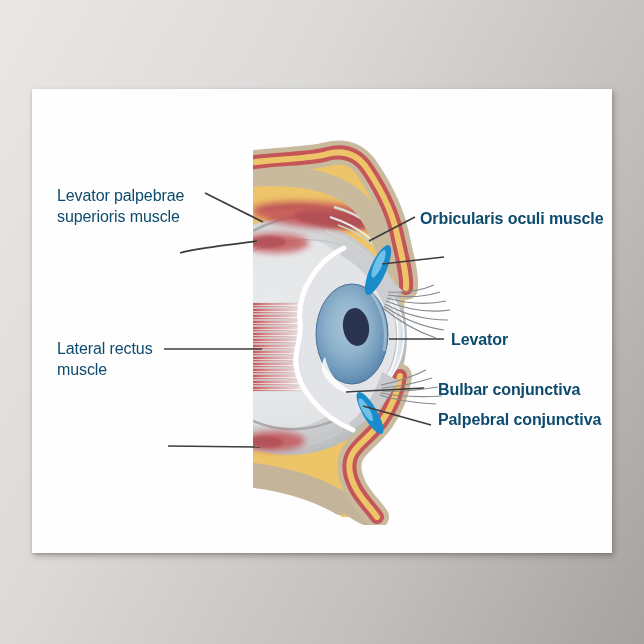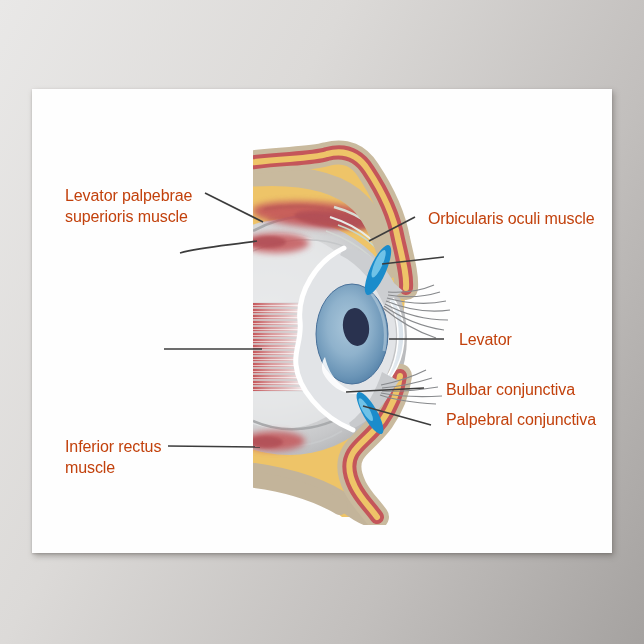--- a/index.html
+++ b/index.html
@@ -12,25 +12,24 @@
     background:linear-gradient(118deg,#e9e8e7 0%,#dcdad8 35%,#c2bfbd 70%,#a5a2a0 100%);
   }
   .poster{
     position:absolute;left:32px;top:89px;width:580px;height:464px;
     background:#fefefe;
     box-shadow:2px 3px 6px rgba(80,75,70,0.40), 0 1px 2px rgba(80,75,70,0.25);
   }
   .diagram{position:absolute;left:0;top:0;width:580px;height:464px;}
   .lbl{
     position:absolute;
-    font-size:16px;line-height:21px;color:#c2410c;
+    font-size:16px;line-height:21px;color:#0c4a6e;
     letter-spacing:-0.1px;
-    margin-left:8px;
   }
-  .lbl.right{white-space:nowrap;}
+  .lbl.right{white-space:nowrap;font-weight:bold;}
 </style>
 </head>
 <body>
 
 <div class="scene">
   <div class="poster">
 
     <svg class="diagram" viewBox="0 0 580 464">
       <defs>
         <clipPath id="cut">
@@ -166,19 +165,19 @@
         <line x1="136" y1="357" x2="228" y2="358"></line>
         <line x1="383" y1="128" x2="337" y2="152"></line>
         <line x1="412" y1="168" x2="350" y2="175"></line>
         <line x1="412" y1="250" x2="357" y2="250"></line>
         <line x1="392" y1="299" x2="314" y2="303"></line>
         <line x1="399" y1="336" x2="331" y2="317"></line>
       </g>
     </svg>
 
     <div class="lbl" style="left:25px;top:96px;width:155px">Levator palpebrae superioris muscle</div>
-    <div class="lbl" style="left:25px;top:347px;width:120px">Inferior rectus muscle</div>
+    <div class="lbl" style="left:25px;top:249px;width:120px">Lateral rectus muscle</div>
     <div class="lbl right" style="left:388px;top:119px">Orbicularis oculi muscle</div>
     <div class="lbl right" style="left:419px;top:240px">Levator</div>
     <div class="lbl right" style="left:406px;top:290px">Bulbar conjunctiva</div>
     <div class="lbl right" style="left:406px;top:320px">Palpebral conjunctiva</div>
   </div>
 </div>
 
 </body></html>

